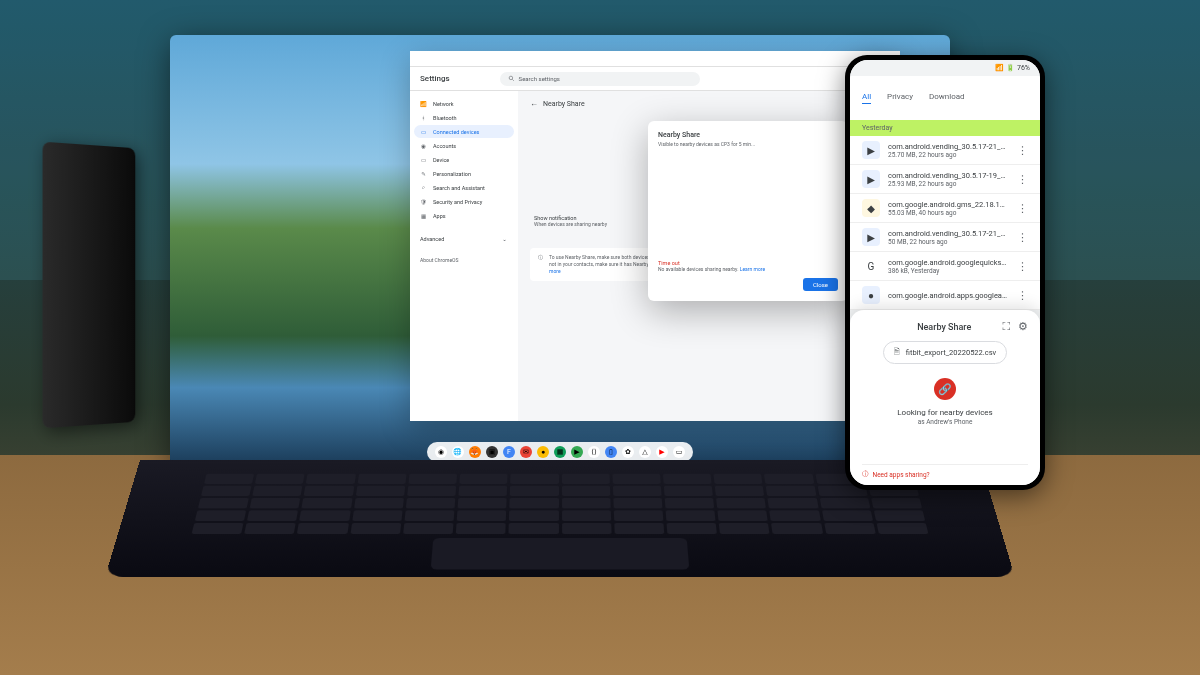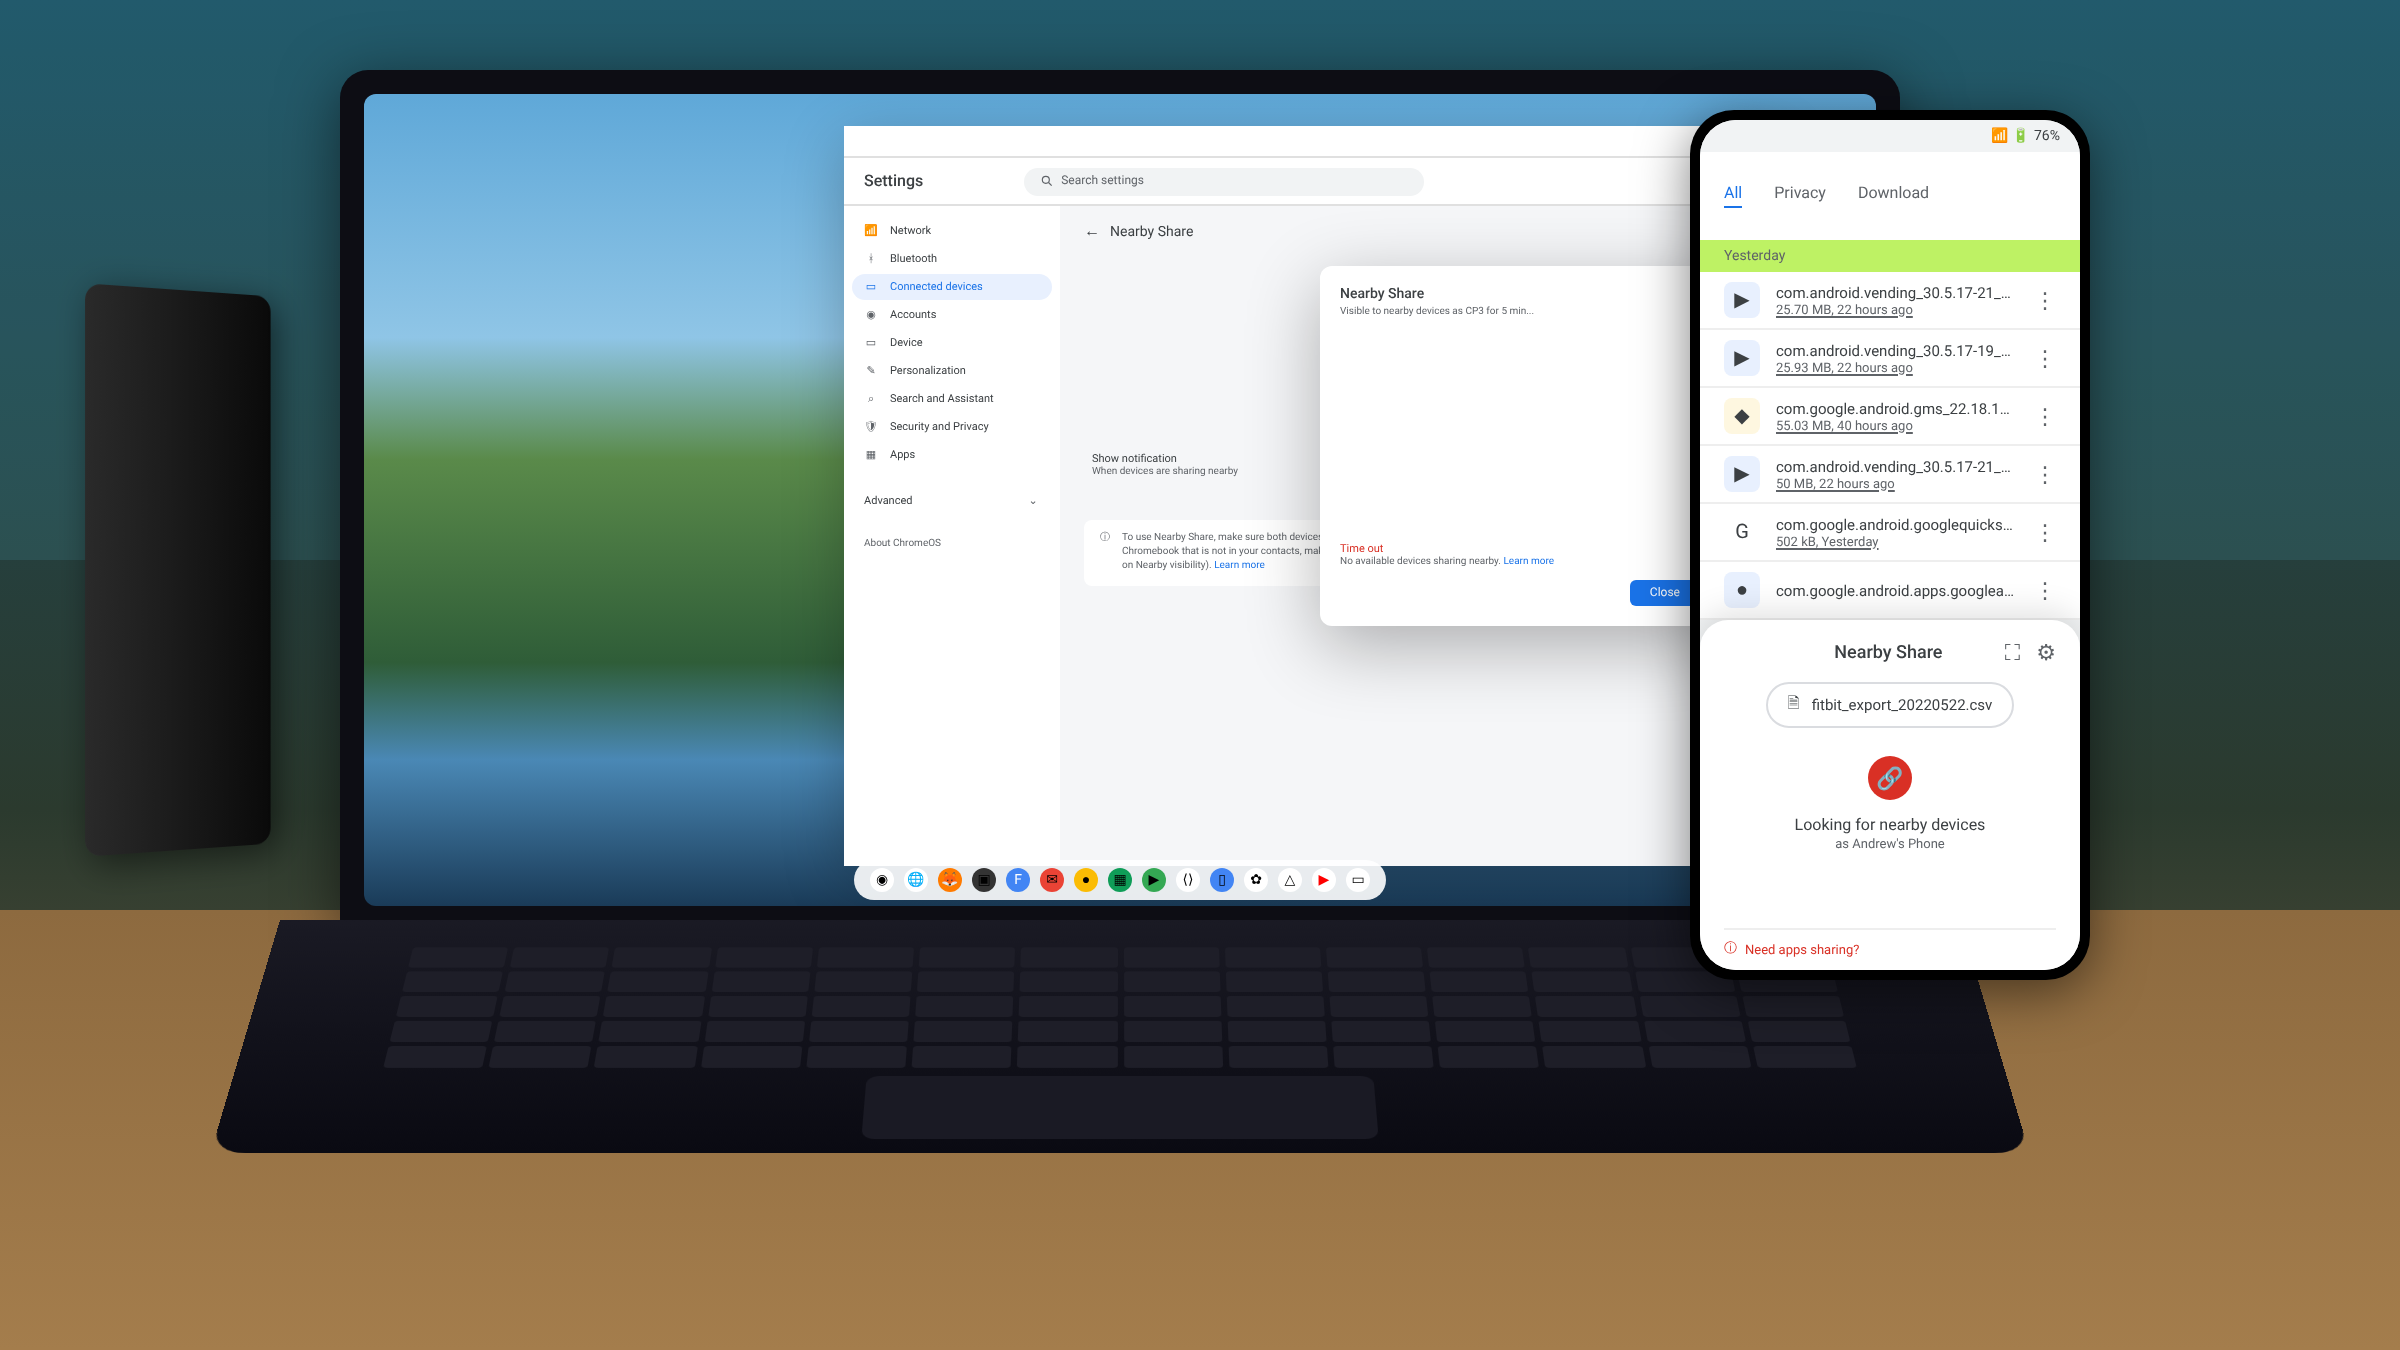--- a/index.html
+++ b/index.html
@@ -12,21 +12,21 @@
 .desk { position: absolute; bottom: 0; left: 0; right: 0; height: 220px;
   background: linear-gradient(to bottom, #8d6a3f, #a47d4c); }
 .monitor-glow { position: absolute; top: 0; left: 0; right: 0; height: 280px;
   background: rgba(80,180,200,.15); }
 
 .folded-phone { position: absolute; left: 40px; top: 145px; width: 100px; height: 280px;
   background: linear-gradient(to right,#2a2a2a,#0a0a0a); border-radius: 8px;
   transform: perspective(800px) rotateY(22deg); box-shadow: 4px 4px 18px rgba(0,0,0,.5); }
 
 .laptop { position: absolute; left: 170px; top: 35px; width: 780px; height: 430px;
-  background: #0d0d14; border-radius: 14px 14px 0 0; padding: 12px;
+  background: #0d0d14; border-radius: 14px 14px 0 0; 
   box-shadow: 0 6px 30px rgba(0,0,0,.5); }
 .laptop-screen { width: 100%; height: 100%; position: relative; overflow: hidden;
   border-radius: 6px;
   background: linear-gradient(to bottom,#5fa8d8 0%,#8fc5e6 30%,#5a8a4a 45%,#2f5d38 70%,#4a88b5 82%,#1a3b58 100%); }
 .laptop-base { position: absolute; left: 140px; top: 460px; width: 840px; height: 175px;
   background: linear-gradient(to bottom,#1a1a24,#0a0a12); border-radius: 0 0 16px 16px;
   transform: perspective(1800px) rotateX(52deg); transform-origin: top center; }
 .keyboard { position: absolute; top: 22px; left: 70px; right: 70px; height: 82px;
   display: grid; grid-template-columns: repeat(14,1fr); grid-auto-rows: 16px; gap: 3px; }
 .key { background: #1e1e28; border-radius: 2px; }
@@ -105,21 +105,21 @@
   color: #5f6368; background: #fff; }
 .phone-tabs span { cursor: pointer; }
 .phone-tabs .act { color: #1a73e8; border-bottom: 1.5px solid #1a73e8; padding-bottom: 2px; }
 .section-label { font-size: 7px; color: #5f6368; padding: 4px 12px; background: #bef264; }
 .dl-row { display: flex; align-items: center; gap: 8px; padding: 5px 12px;
   background: #fff; border-bottom: 1px solid #eee; }
 .dl-ic { width: 18px; height: 18px; border-radius: 4px; display: flex;
   align-items: center; justify-content: center; font-size: 10px; flex-shrink: 0; }
 .dl-txt { flex: 1; min-width: 0; }
 .dl-name { font-size: 7.5px; white-space: nowrap; overflow: hidden; text-overflow: ellipsis; }
-.dl-sub { font-size: 6.5px; color: #5f6368; text-decoration: underline; }
+.dl-sub { font-size: 6.5px; color: #5f6368; }
 .dl-more { color: #5f6368; font-size: 11px; cursor: pointer; }
 
 .share-sheet { position: absolute; bottom: 0; left: 0; right: 0; height: 175px;
   background: #fff; border-radius: 14px 14px 0 0; display: flex; flex-direction: column;
   align-items: center; padding: 10px 12px 6px; box-shadow: 0 -4px 16px rgba(0,0,0,.12); }
 .share-top { width: 100%; display: flex; align-items: center; justify-content: space-between; }
 .share-top .l { width: 24px; }
 .share-top .ttl { font-size: 9px; font-weight: 500; }
 .share-top .r { display: flex; gap: 8px; color: #5f6368; font-size: 11px; }
 .share-top .r span { cursor: pointer; }
@@ -409,21 +409,21 @@
   <div class="dl-txt">
             <div class="dl-name">com.android.vending_30.5.17-21_0_PR_447...</div>
   <div class="dl-sub">50 MB, 22 hours ago</div>
           </div>
   <div class="dl-more">⋮</div>
         </div>
         <div class="dl-row">
           <div class="dl-ic" style="background:#fff">G</div>
   <div class="dl-txt">
             <div class="dl-name">com.google.android.googlequicksearchbox</div>
-  <div class="dl-sub">502 kB, Yesterday</div>
+  <div class="dl-sub">386 kB, Yesterday</div>
           </div>
   <div class="dl-more">⋮</div>
         </div>
         <div class="dl-row">
           <div class="dl-ic" style="background:#e8f0fe">●</div>
   <div class="dl-txt">
             <div class="dl-name">com.google.android.apps.googleassistant</div>
   <div class="dl-sub"></div>
           </div>
   <div class="dl-more">⋮</div>

